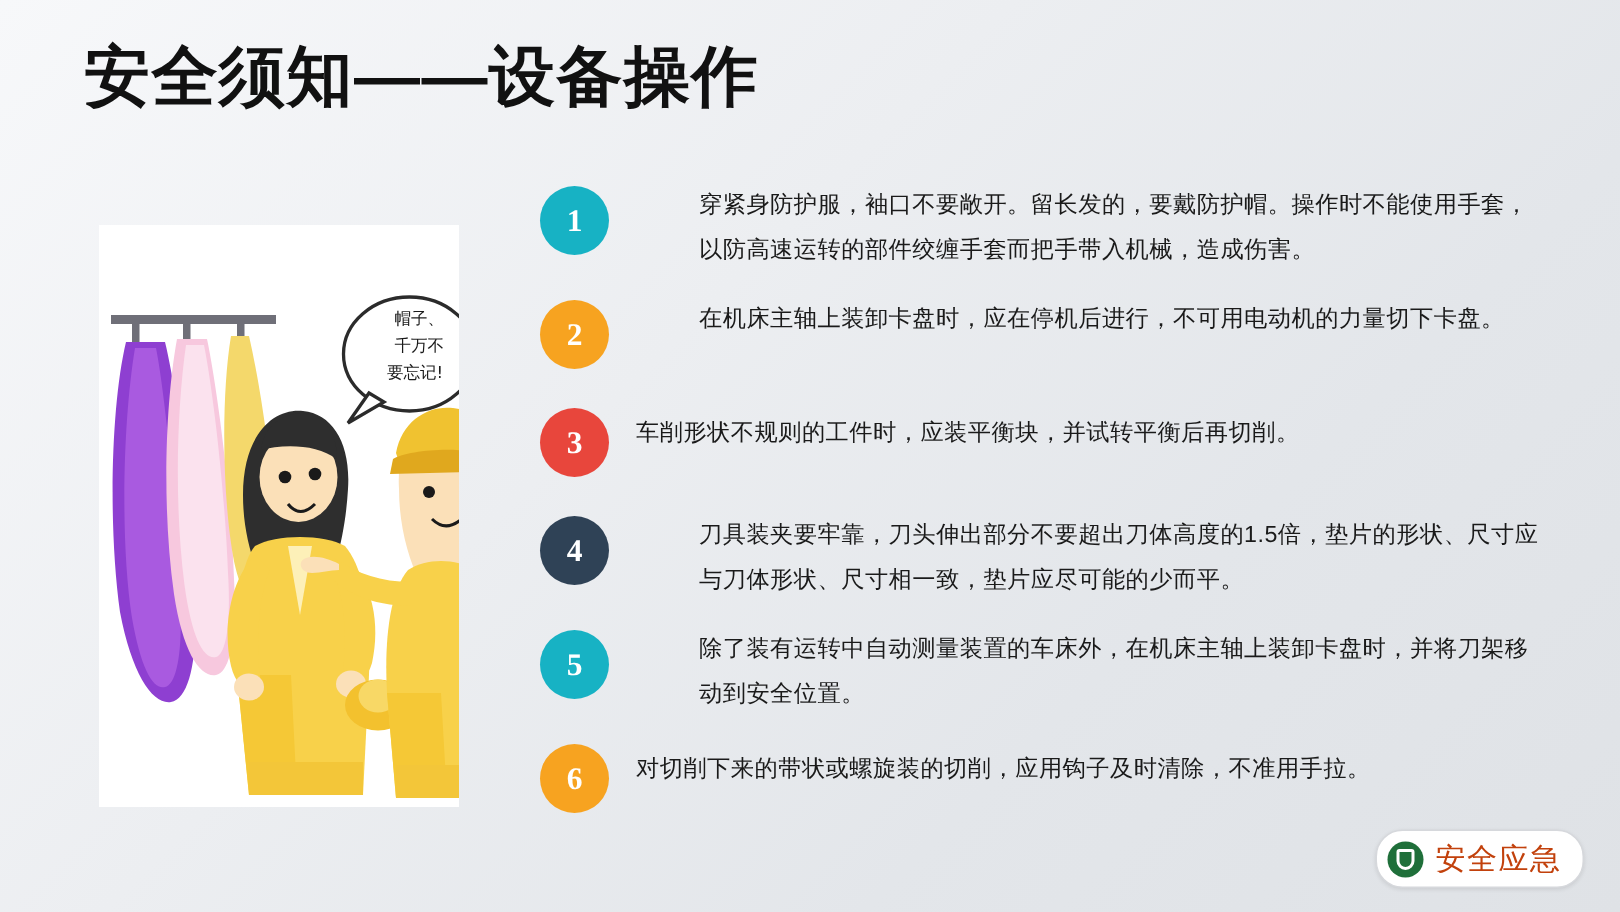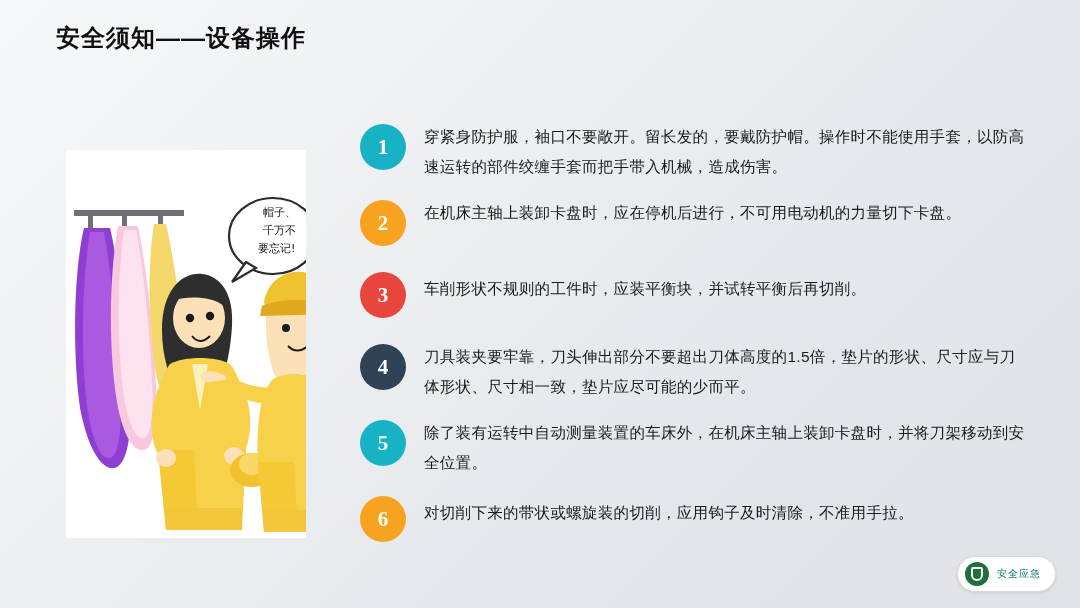--- a/index.html
+++ b/index.html
@@ -16,21 +16,21 @@
     position: relative;
     width: 1080px;
     height: 608px;
     background: linear-gradient(135deg, #f7f8fa 0%, #eceef1 40%, #e3e6ea 70%, #dfe2e6 100%);
     box-sizing: border-box;
   }
   .title {
     position: absolute;
     left: 56px;
     top: 22px;
-    font-size: 24px;
+    font-size: 44px;
     font-weight: bold;
     color: #111111;
     letter-spacing: 1px;
     white-space: nowrap;
   }
   .illustration {
     position: absolute;
     left: 66px;
     top: 150px;
     width: 240px;
@@ -73,20 +73,21 @@
   }
   .item-text {
     font-size: 15.5px;
     line-height: 30px;
     color: #1a1a1a;
     letter-spacing: 0.3px;
     padding-top: 4px;
   }
   .item.tall .item-text {
     padding-top: 0;
+    margin-left: 42px;
   }
   .footer-badge {
     position: absolute;
     right: 24px;
     bottom: 16px;
     display: flex;
     align-items: center;
     background: #ffffff;
     border: 1px solid #d6d8dc;
     border-radius: 18px;
@@ -107,22 +108,22 @@
     position: absolute;
     left: 6px;
     top: 5px;
     width: 12px;
     height: 14px;
     border: 2px solid #ffffff;
     border-radius: 2px 2px 6px 6px;
     box-sizing: border-box;
   }
   .footer-text {
-    font-size: 10px;
-    color: #0f766e;
+    font-size: 20px;
+    color: #c2410c;
     letter-spacing: 1px;
   }
 </style>
 </head>
 <body>
 
 <div class="slide">
 
   <div class="title">安全须知——设备操作</div>
 

